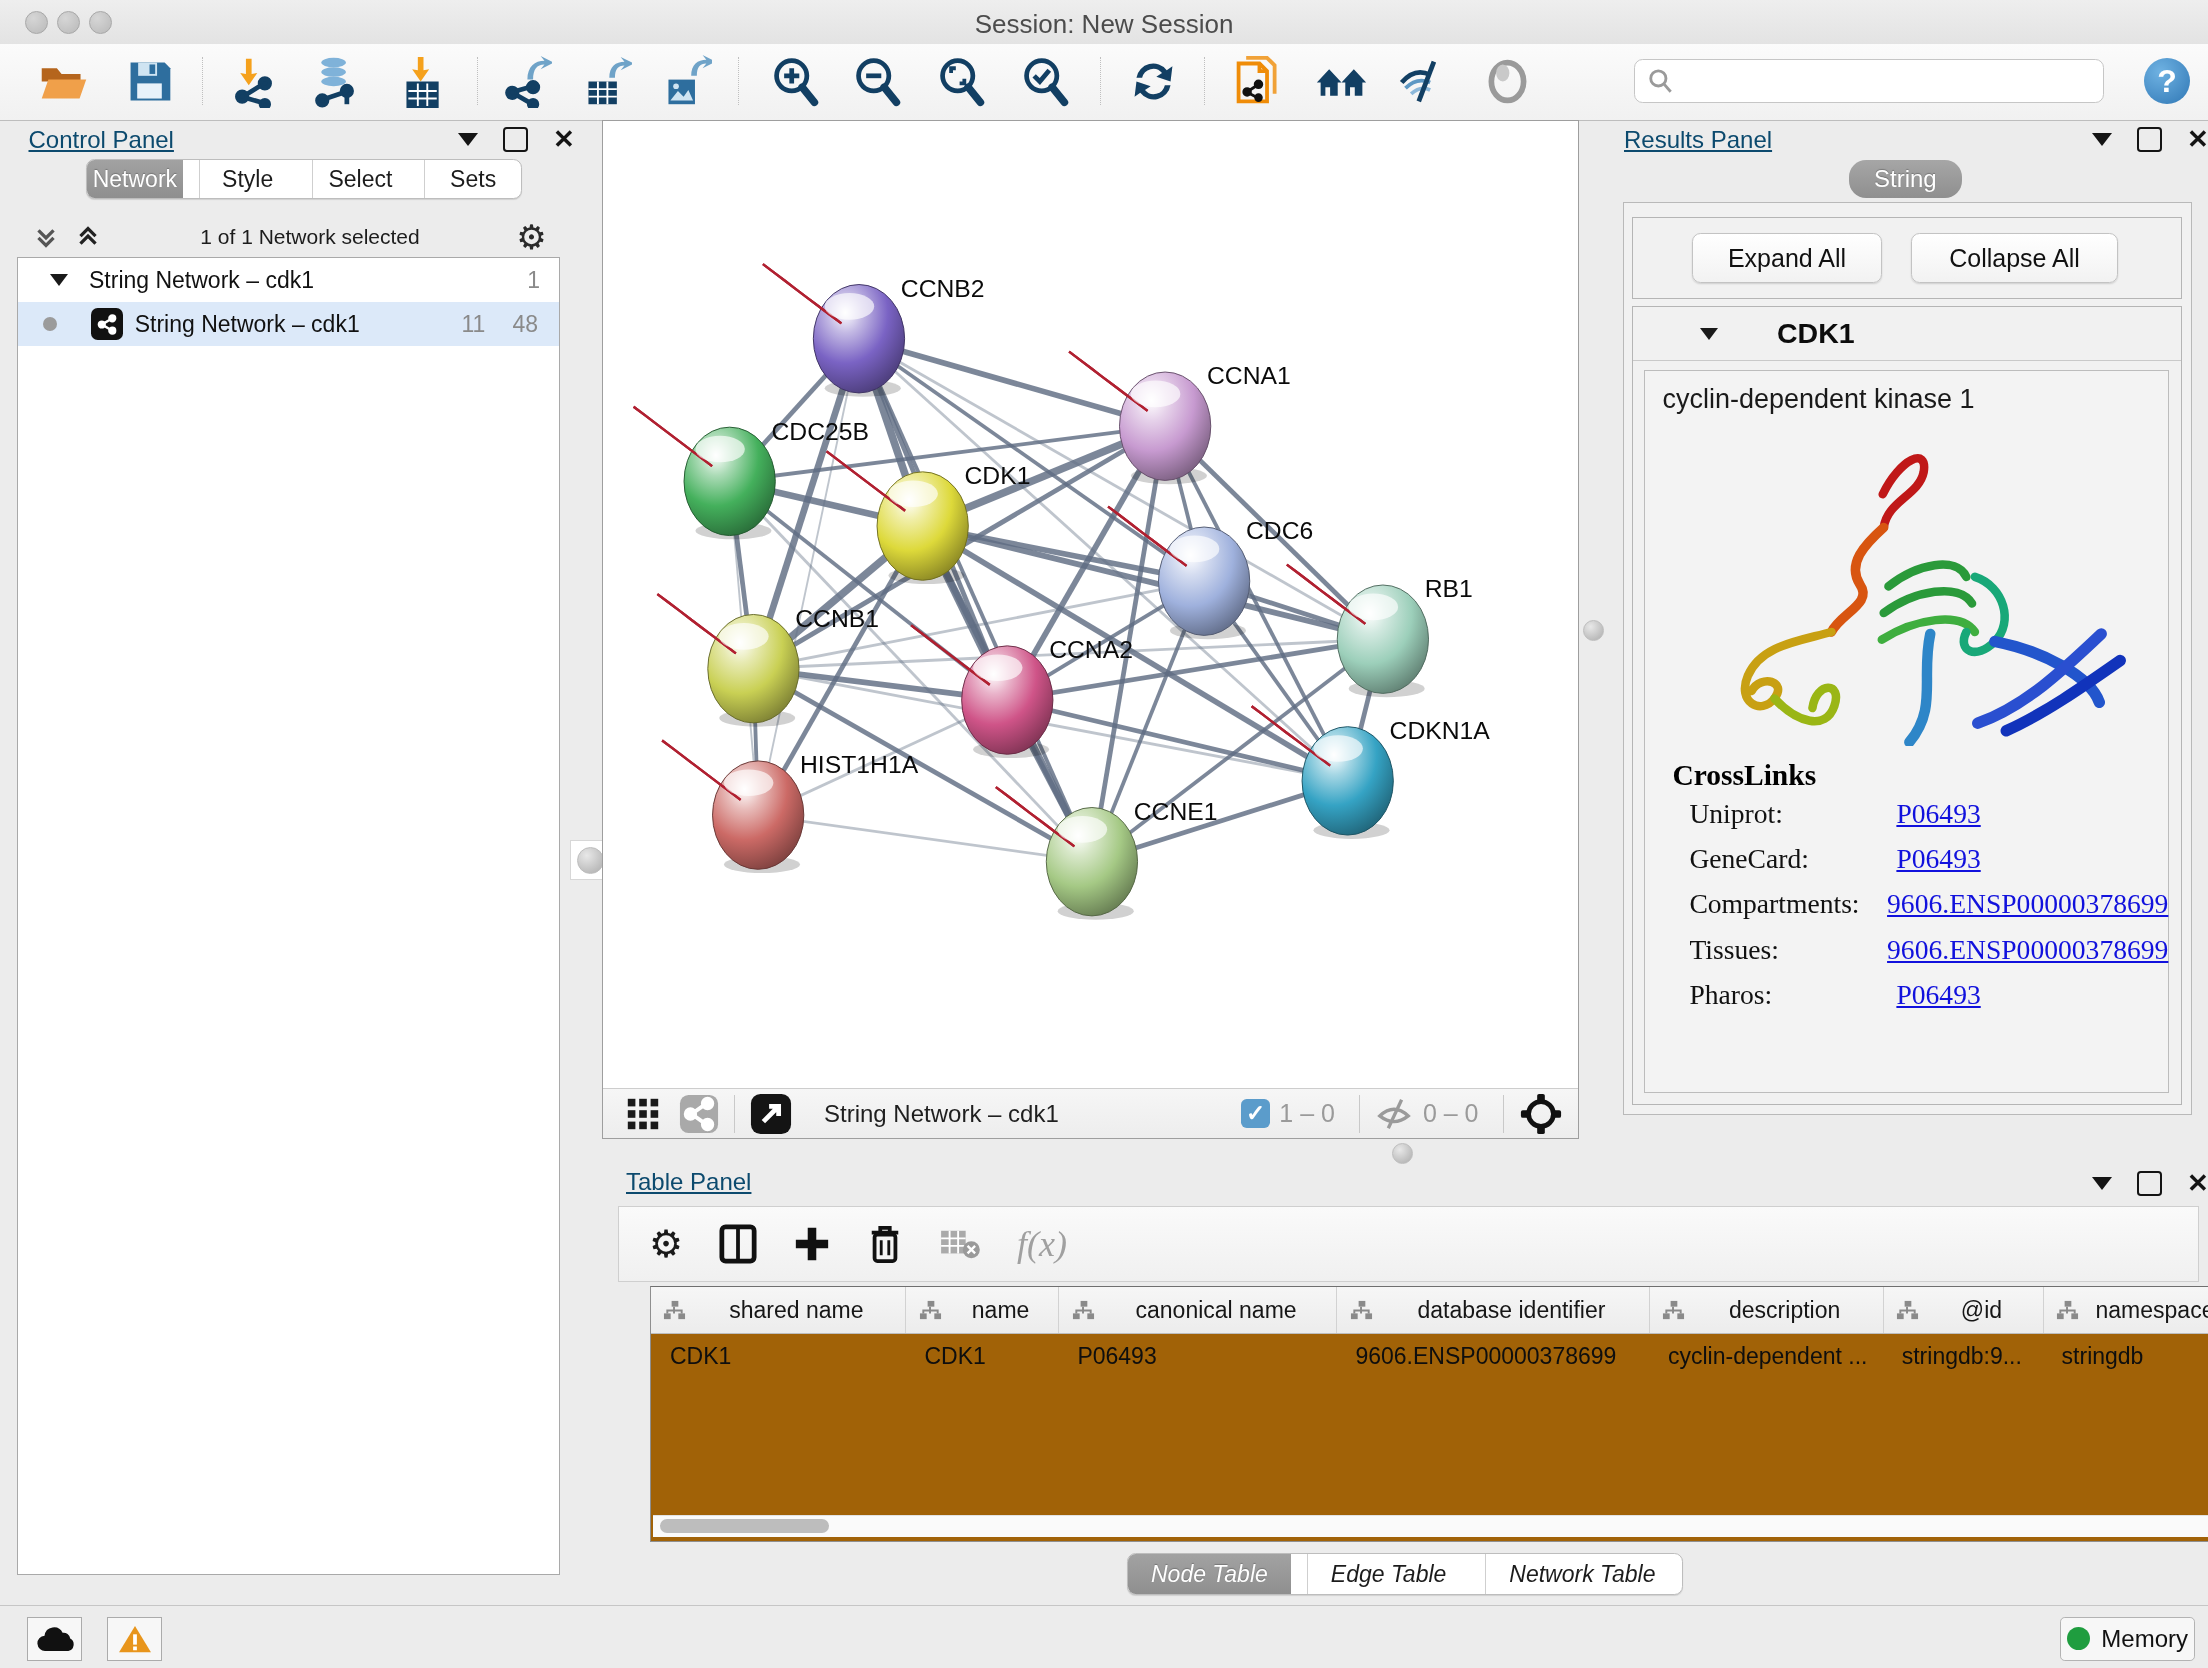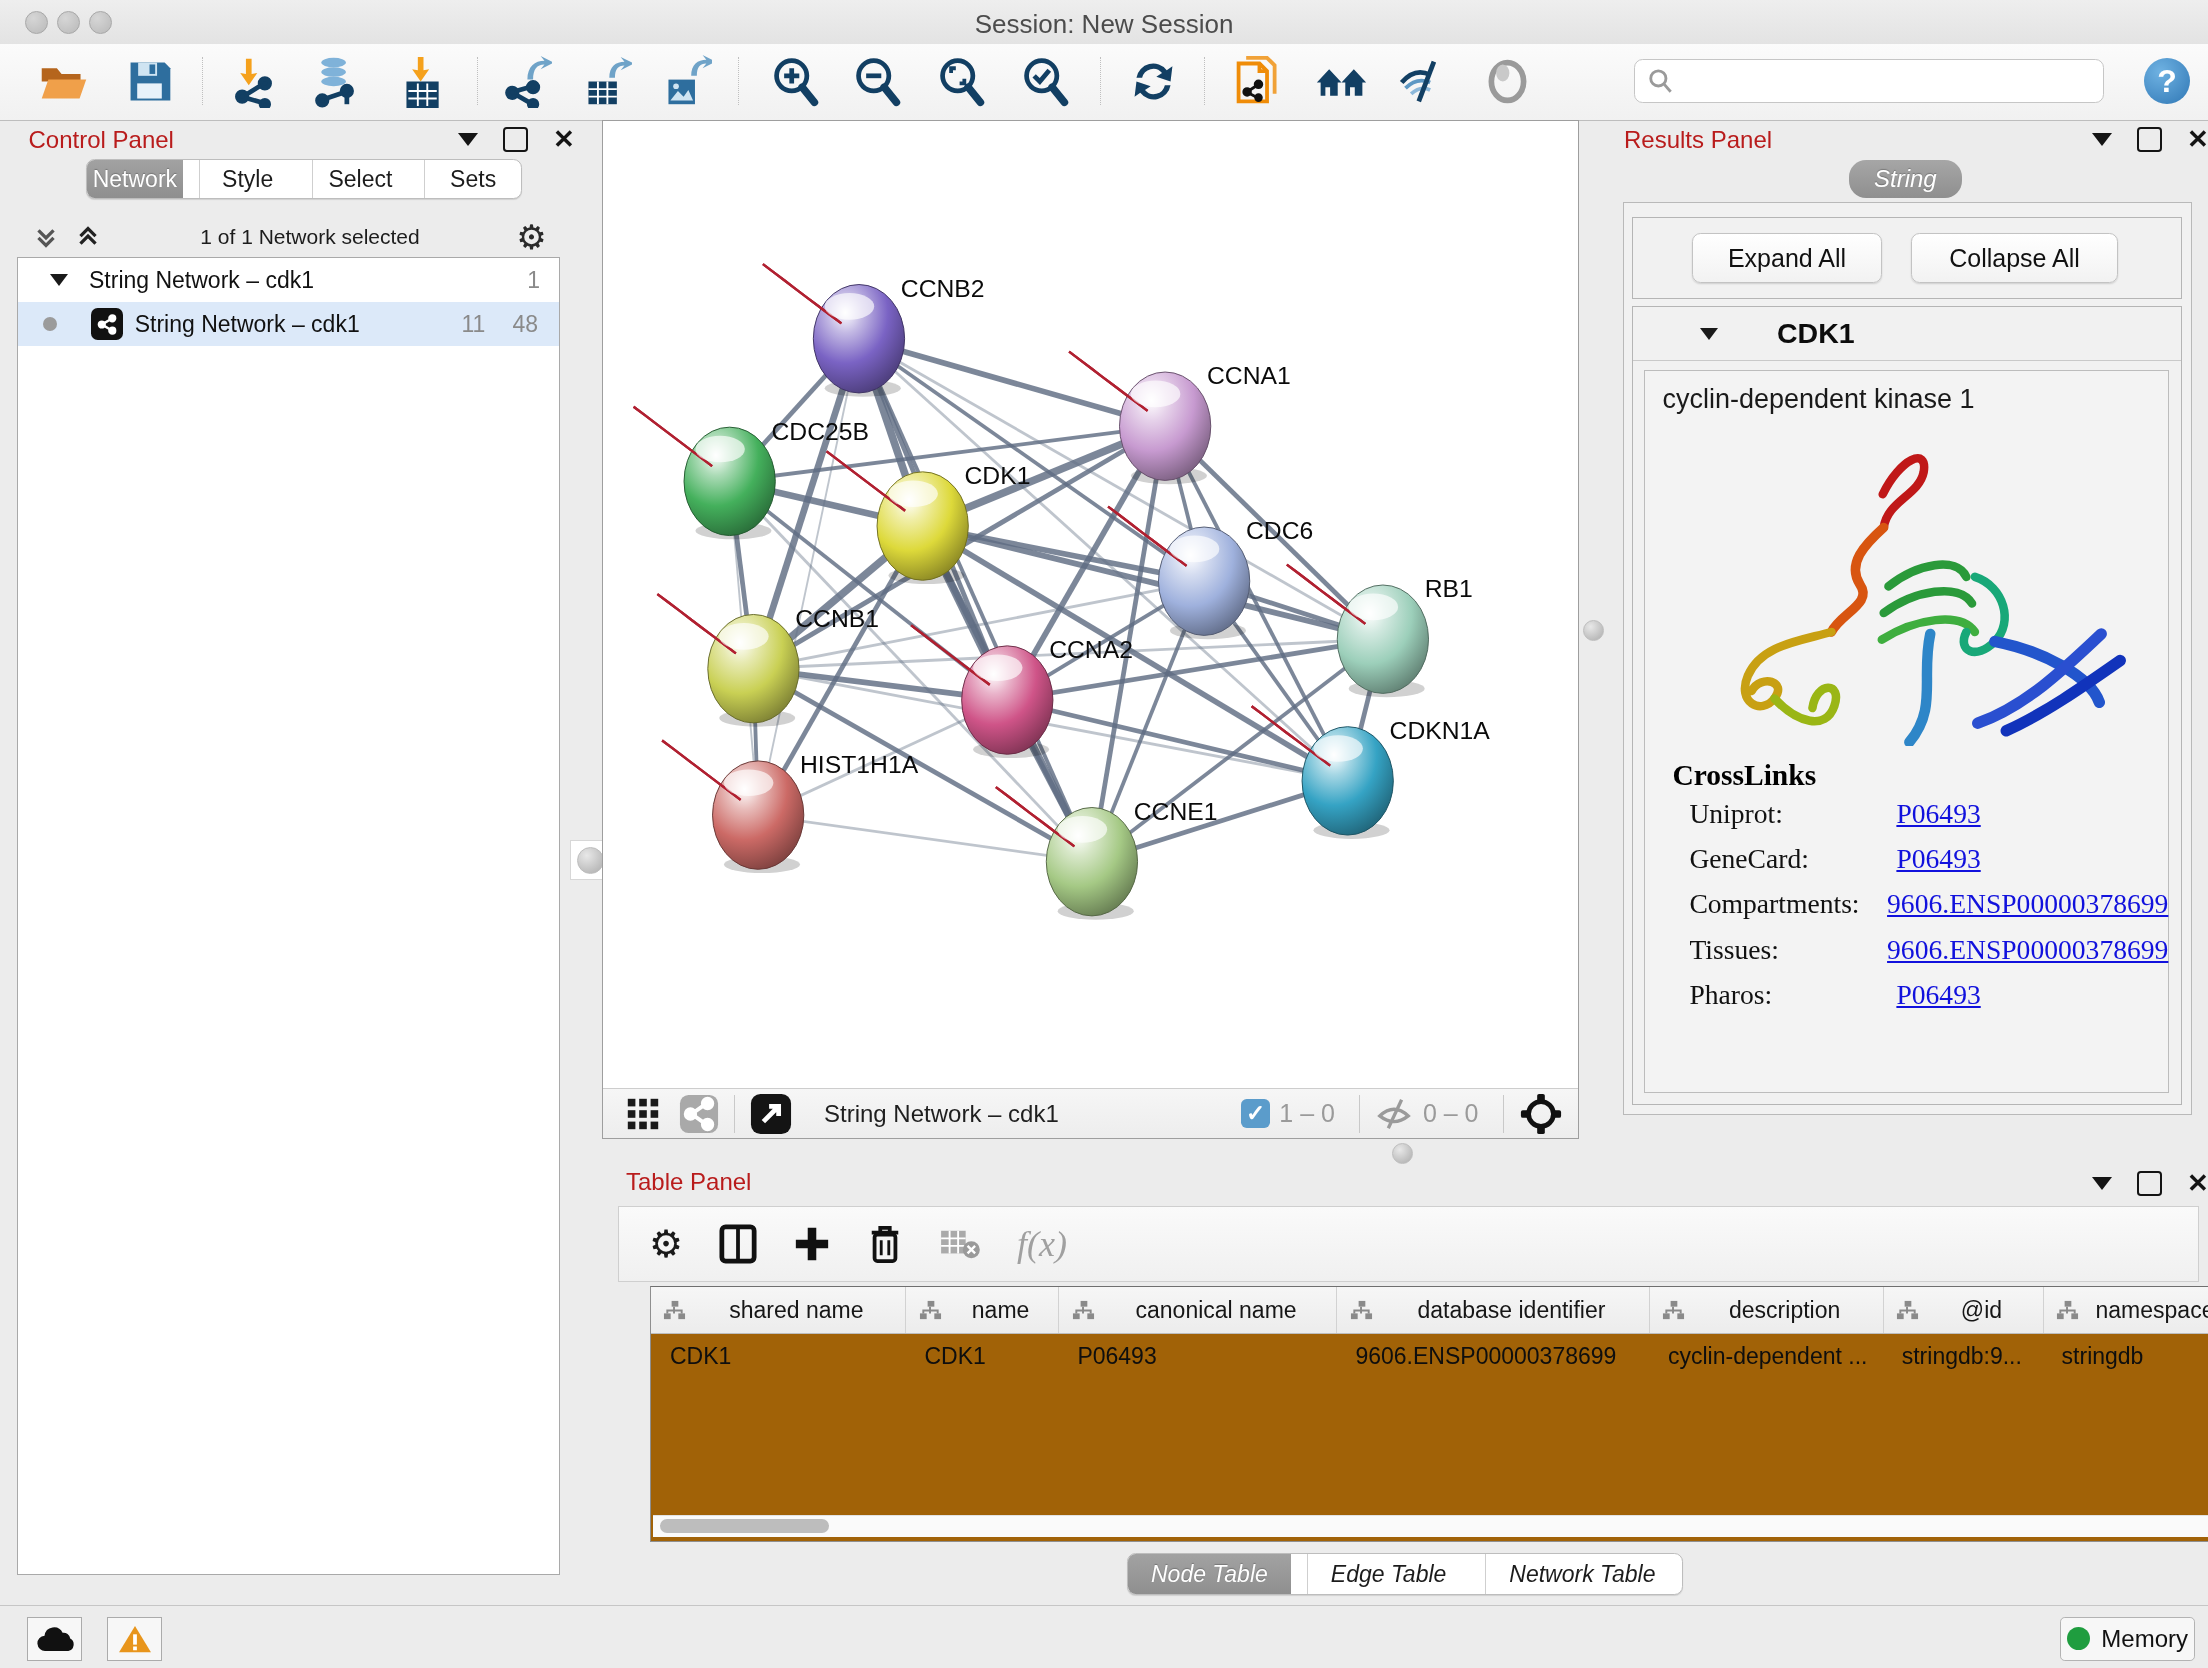--- a/index.html
+++ b/index.html
@@ -10,21 +10,21 @@
   #titlebar{left:0;top:0;width:2208px;height:44px;background:linear-gradient(#eeeeee,#e3e3e3);border-bottom:1px solid #cfcfcf;}
   .tl{width:21px;height:21px;border-radius:50%;background:radial-gradient(circle at 35% 30%,#d6d6d6,#b9b9b9);border:1px solid #a8a8a8;top:10.5px;}
   #title-text{width:100%;text-align:center;top:8.6px;font-size:26px;color:#4c4c4c;}
   
   #toolbar{left:0;top:44px;width:2208px;height:76px;background:linear-gradient(#fbfbfb,#f1f1f1);border-bottom:1px solid #bdbdbd;}
   .tbi{top:9.5px;width:55px;height:55px;display:flex;align-items:center;justify-content:center;cursor:pointer;}
   .tbdiv{top:13.3px;width:0;height:48px;border-left:1.9px dotted #bfbfbf;}
   #search-field{left:1634px;top:15px;width:470px;height:44px;background:#fff;border:1px solid #c6c6c6;border-radius:8.6px;display:flex;align-items:center;padding-left:11.4px;box-sizing:border-box;}
   #help-btn{left:2144px;top:14.3px;width:46px;height:46px;border-radius:50%;background:radial-gradient(circle at 35% 30%,#6fb2e2,#2f77b5);color:#fff;font-size:32px;font-weight:bold;display:flex;align-items:center;justify-content:center;}
   
-  .panel-title{font-size:24px;color:#b91c1c;}
+  .panel-title{font-size:24px;color:#0c4a6e;text-decoration:underline;}
   .panel-ctrls{display:flex;gap:25px;align-items:center;color:#141414;}
   .pc-tri{width:0;height:0;border-left:10.5px solid transparent;border-right:10.5px solid transparent;border-top:13.3px solid #141414;}
   .pc-box{width:21px;height:21px;border:2.9px solid #141414;border-radius:3.8px;}
   .pc-x{font-size:26px;font-weight:bold;line-height:21px;}
   .seg{display:flex;border:1px solid #bdbdbd;border-radius:8.6px;overflow:hidden;background:#fff;box-shadow:0 1px 1px rgba(0,0,0,.12);gap:16px;}
   .seg>div{padding:5.7px 0;text-align:center;font-size:23px;color:#1c1c1c;border-left:1px solid #cfcfcf;cursor:pointer;}
   .seg>div:first-child{border-left:none;}
   .seg>div.active{background:linear-gradient(#a2a2a2,#8f8f8f);color:#fff;text-shadow:0 -1px 1px rgba(0,0,0,.25);}
   
   #cp-title{left:28.5px;top:126px;}
@@ -48,21 +48,21 @@
   #net-bar .name{font-size:24px;color:#1f1f1f;margin-left:32px;}
   .nb-div{width:0;height:38px;border-left:1px solid #c9c9c9;margin:0 15px;}
   .nb-num{font-size:25px;color:#9a9a9a;margin:0 9.5px;}
   .chk{width:28.5px;height:28.5px;border-radius:5.7px;background:#5b9ccb;display:flex;align-items:center;justify-content:center;color:#fff;font-size:23px;font-weight:bold;}
   
   .knob{width:25px;height:25px;border-radius:50%;background:radial-gradient(circle at 35% 30%,#e8e8e8,#ababab);border:1px solid #bdbdbd;}
   .knob-plate{width:38px;height:38px;background:#fff;border:1px solid #d7d7d7;display:flex;align-items:center;justify-content:center;}
   
   #rp-title{left:1624px;top:126px;}
   #rp-ctrls{left:2092px;top:127px;}
-  #rp-tab{left:1849px;top:160px;padding:4.8px 25px;background:linear-gradient(#a6a6a6,#8f8f8f);border-radius:17px;color:#fff;font-size:24px;text-shadow:0 -1px 1px rgba(0,0,0,.25);font-style:italic;}
+  #rp-tab{left:1849px;top:160px;padding:4.8px 25px;background:linear-gradient(#a6a6a6,#8f8f8f);border-radius:17px;color:#fff;font-size:24px;text-shadow:0 -1px 1px rgba(0,0,0,.25);}
   #rp-outer{left:1623px;top:202px;width:569px;height:913px;background:#f1f1f1;border:1px solid #b9b9b9;box-sizing:border-box;}
   #rp-btnbox{left:1632px;top:217px;width:550px;height:82px;background:#f1f1f1;border:1px solid #b5b5b5;box-sizing:border-box;}
   .rp-btn{top:15px;height:48px;background:linear-gradient(#ffffff,#f2f2f2);border:1px solid #c3c3c3;border-radius:8.6px;font-size:25px;color:#111;display:flex;align-items:center;justify-content:center;box-shadow:0 1px 1.9px rgba(0,0,0,.15);}
   #rp-entry{left:1632px;top:306px;width:550px;height:799px;background:#f1f1f1;border:1px solid #b5b5b5;box-sizing:border-box;}
   #rp-entry-head{height:53px;display:flex;align-items:center;border-bottom:1px solid #c9c9c9;}
   #rp-gene{font-size:28.5px;font-weight:bold;color:#0c0c0c;margin-left:59px;}
   #rp-inner{position:absolute;left:11.4px;top:63px;width:525px;height:723px;background:#f3f3f3;border:1px solid #bcbcbc;box-sizing:border-box;}
   #rp-desc{font-size:27px;color:#1a1a1a;padding:13.3px 0 0 17px;}
   #crosslinks{position:absolute;left:0px;top:388px;width:100%;font-family:"Liberation Serif",serif;}
   #crosslinks h4{margin:0 0 5.7px 27px;font-size:29.5px;color:#000;}

